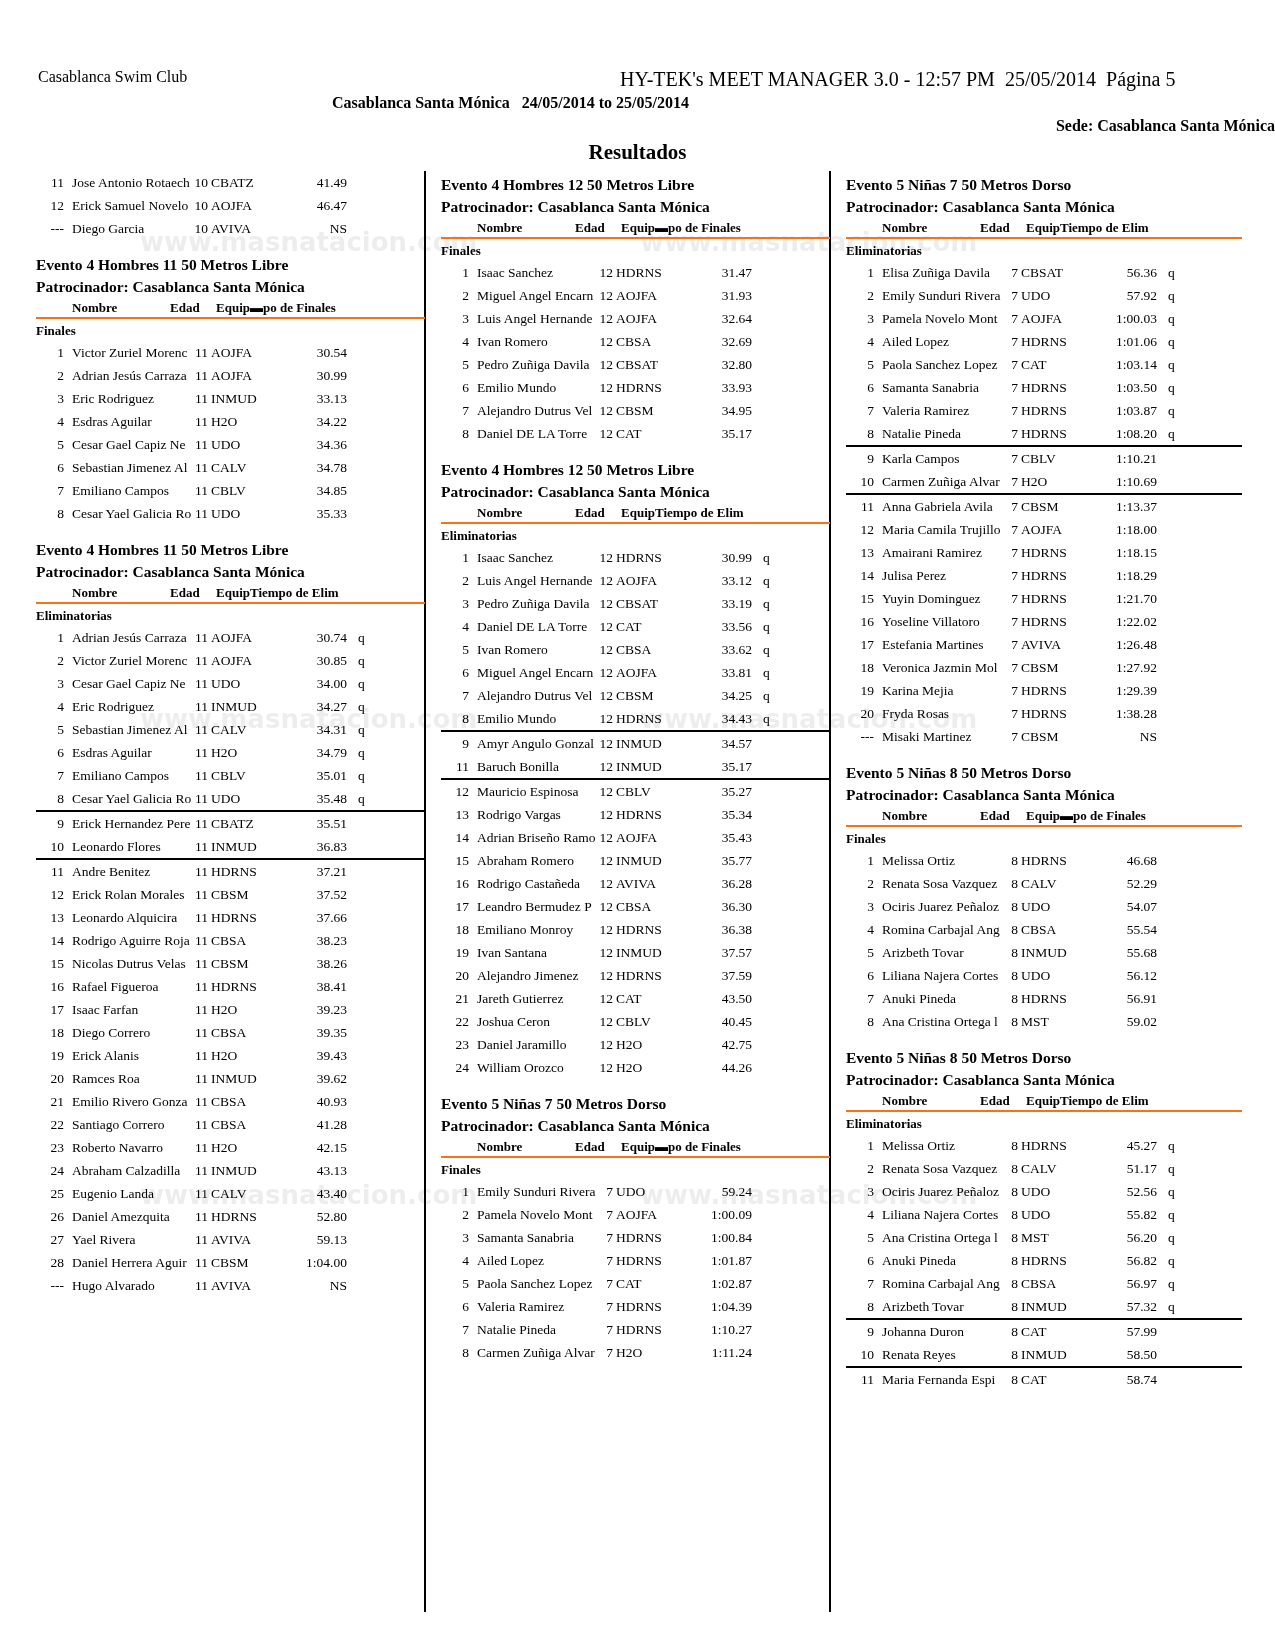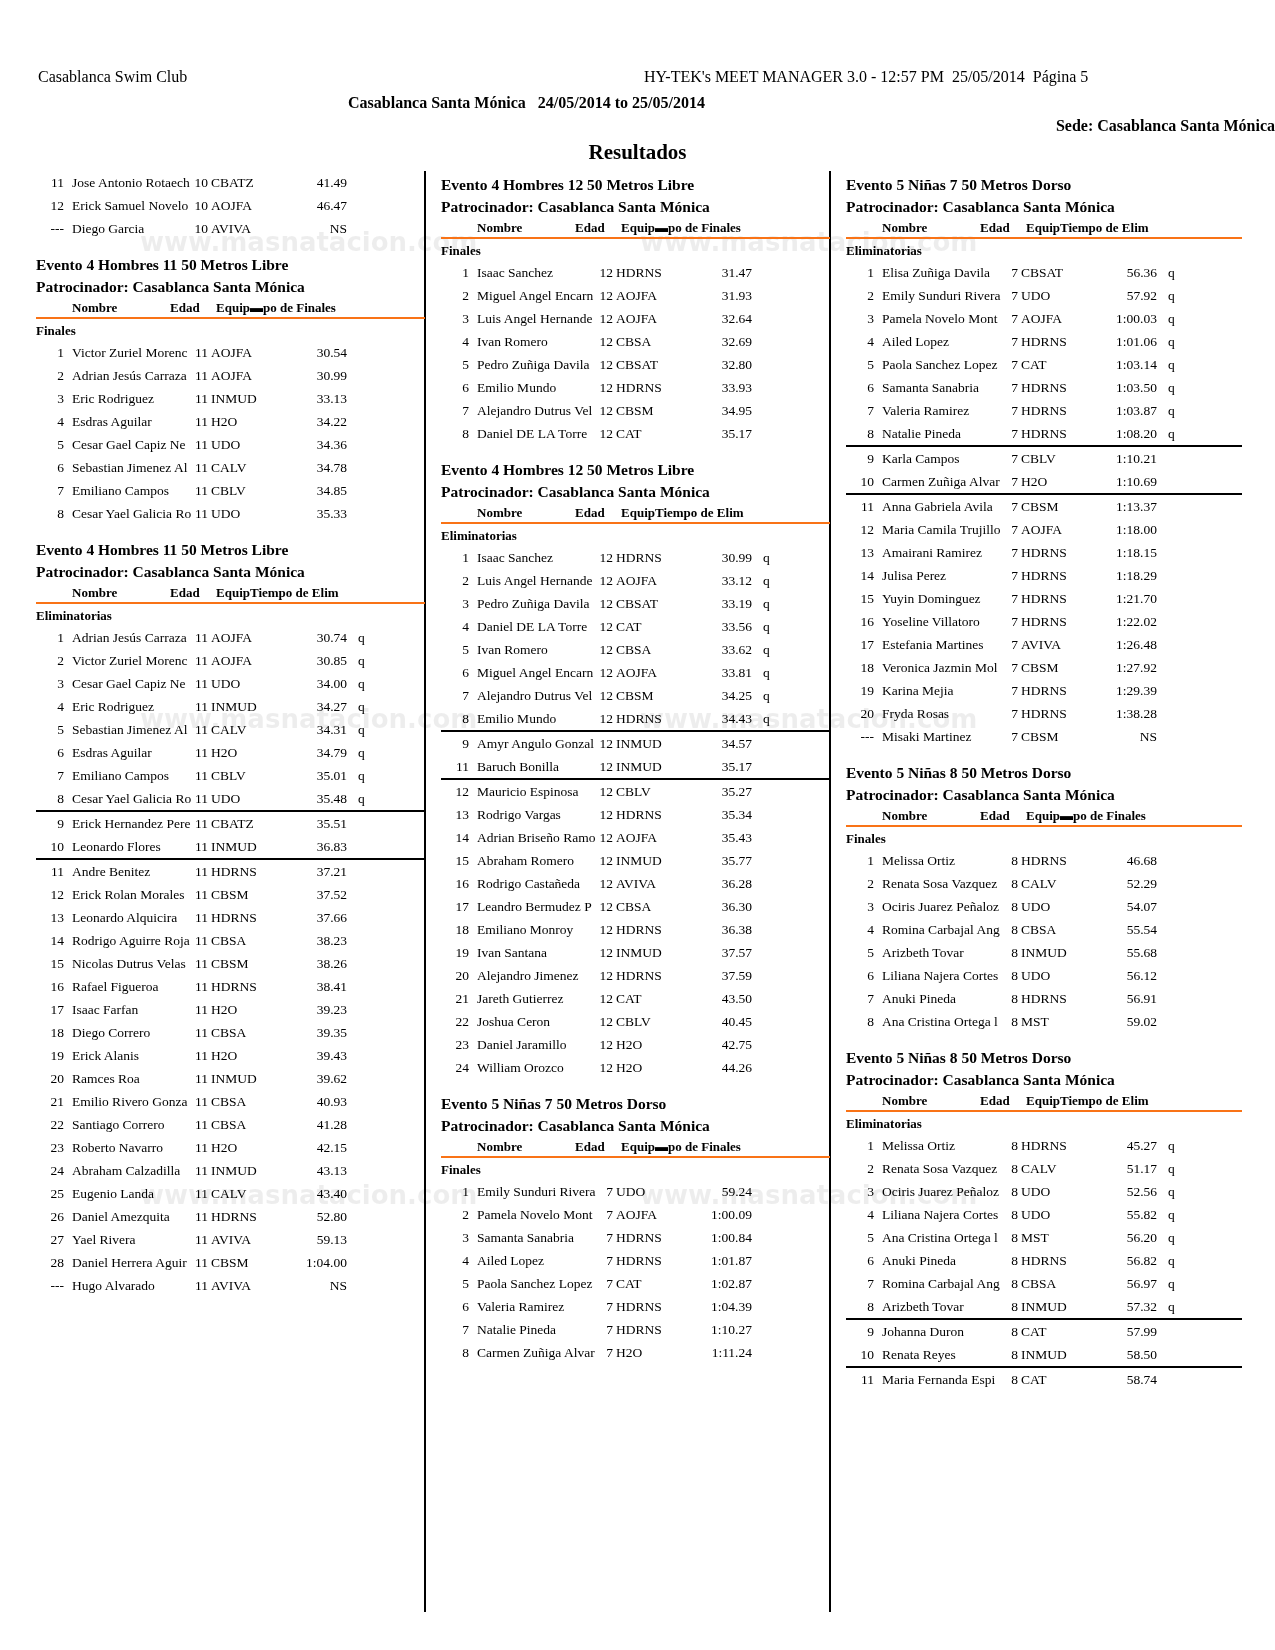--- a/index.html
+++ b/index.html
@@ -1,20 +1,20 @@
 <!DOCTYPE html>
 <html><head>
 <meta charset="utf-8">
 <style>
   html, body { margin: 0; padding: 0; background: #ffffff; }
   body { width: 1275px; height: 1650px; position: relative; overflow: hidden;
          font-family: "Liberation Serif", "DejaVu Serif", serif; color: #000; }
   .hdr-left { position: absolute; left: 38px; top: 68px; font-size: 16px; }
-  .hdr-right { position: absolute; left: 644px; top: 68px; font-size: 16px; white-space: pre; }
-  .hdr-line2 { position: absolute; left: 0; width: 1021px; top: 94px; text-align: center; font-size: 16px; font-weight: bold; white-space: pre; padding-left: 16px; }
+  .hdr-right { position: absolute; left: 620px; top: 68px; font-size: 20px; white-space: pre; }
+  .hdr-line2 { position: absolute; left: 0; width: 1021px; top: 94px; text-align: center; font-size: 16px; font-weight: bold; white-space: pre; padding-left: 0; }
   .hdr-line3 { position: absolute; left: 0; width: 1275px; top: 117px; text-align: right; font-size: 16px; font-weight: bold; }
   .hdr-title { position: absolute; left: 0; width: 1275px; top: 140px; text-align: center; font-size: 21px; font-weight: bold; }
   .hdr-line2 span, .hdr-line3 span { display: inline-block; }
   .vline { position: absolute; top: 171px; height: 1441px; width: 2px; background: #000; }
   .col { position: absolute; top: 171px; }
   .col1 { left: 36px; width: 389px; }
   .col2 { left: 441px; width: 389px; }
   .col3 { left: 846px; width: 396px; }
   .event { margin-bottom: 14px; }
   .ev-title { font-weight: bold; font-size: 15.5px; height: 22px; line-height: 22px; white-space: nowrap; }

